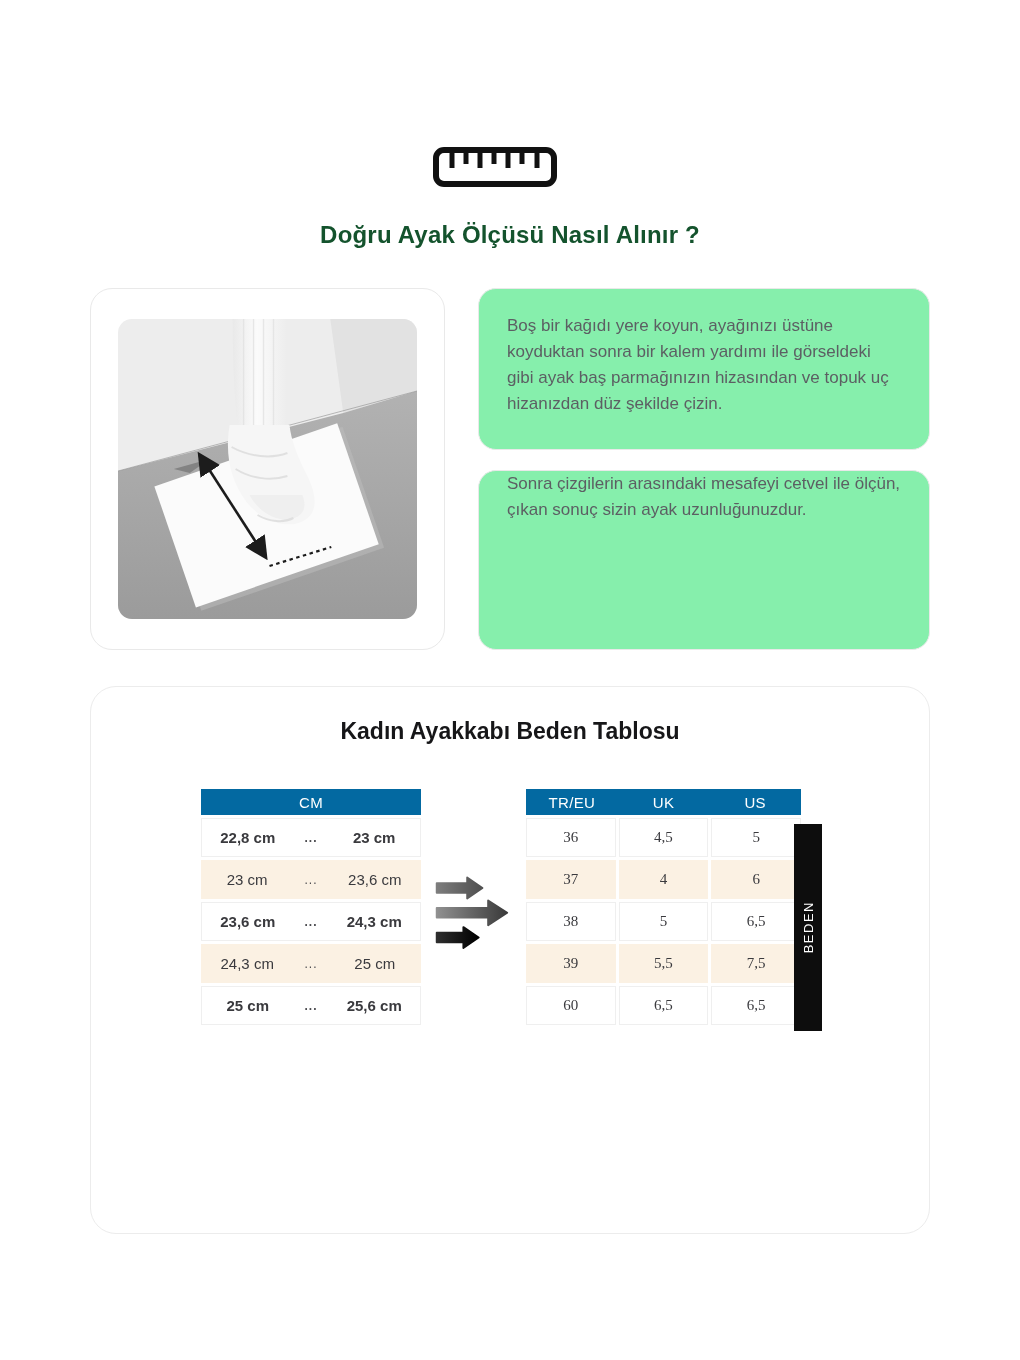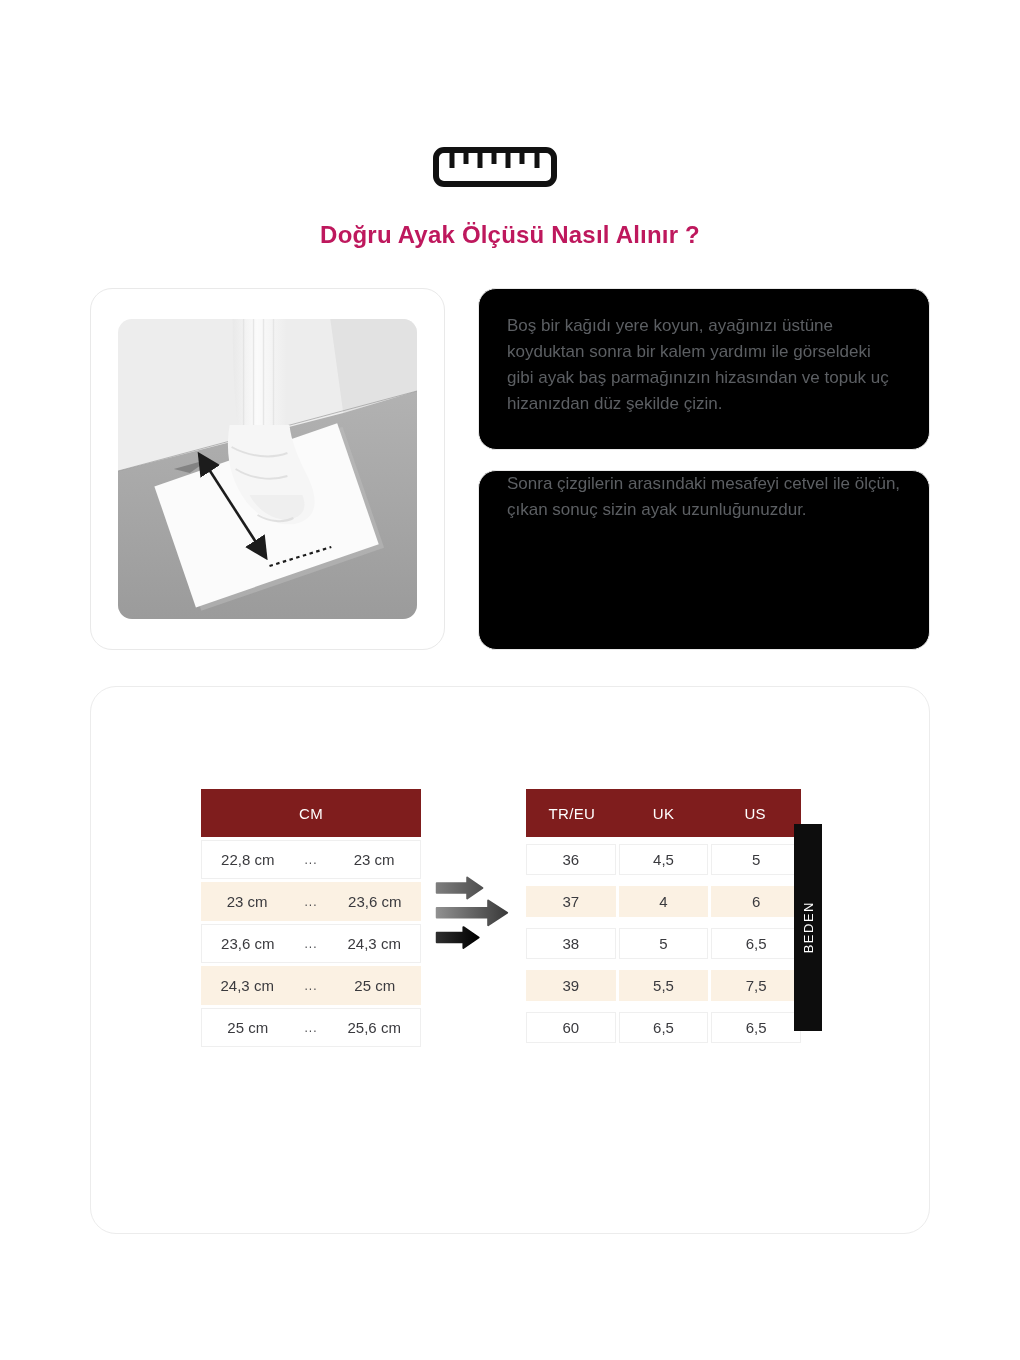--- a/index.html
+++ b/index.html
@@ -3,58 +3,58 @@
 <meta charset="utf-8">
 <style>
   * { margin:0; padding:0; box-sizing:border-box; }
   html,body { background:#ffffff; }
   body { font-family:"Liberation Sans", sans-serif; color:#1c1c1e; }
   .page { position:relative; width:1020px; height:1360px; background:#fff; overflow:hidden; }
 
   
   .ruler-wrap { position:absolute; left:433px; top:146px; width:124px; height:42px; }
   .page-title { position:absolute; left:0; top:221px; width:1020px; text-align:center;
-                font-size:24px; font-weight:bold; color:#be185d; letter-spacing:0.2px; }
+                font-size:24px; font-weight:bold; color:#14532d; letter-spacing:0.2px; }
 
   
   .measure-section { position:absolute; left:90px; top:288px; width:840px; height:362px;
                      display:flex; gap:33px; }
   .photo-card { width:355px; height:362px; border:1px solid #e9e9e9; border-radius:22px;
                 padding:30px 27px; background:#fff; flex:none; }
   .photo-frame { width:100%; height:100%; border-radius:14px; overflow:hidden; }
   .photo-frame svg { display:block; width:100%; height:100%; }
   .text-col { flex:1; display:flex; flex-direction:column; gap:20px; }
-  .info-box { border:1px solid #e9e9e9; border-radius:18px; background:#000000; }
+  .info-box { border:1px solid #e9e9e9; border-radius:18px; background:#86efac; }
   .info-box-1 { height:162px; padding:24px 28px 0 28px; }
   .info-box-2 { height:180px; display:flex; padding:0 28px; }
   .info-box p { font-size:17px; line-height:26px; color:#5c5f63; }
 
   
   .size-card { position:absolute; left:90px; top:686px; width:840px; height:548px;
                border:1px solid #ececec; border-radius:26px; background:#fff; }
   .size-title { position:absolute; left:0; top:31px; width:100%; text-align:center;
                 font-size:23px; font-weight:bold; color:#161618; }
 
   .cm-table { position:absolute; left:110px; top:102px; width:220px; }
   .size-table { position:absolute; left:435px; top:102px; width:275px; }
 
-  .thead { height:48px; background:#7f1d1d; color:#ffffff; display:grid; align-items:center;
+  .thead { height:26px; background:#0369a1; color:#ffffff; display:grid; align-items:center;
            text-align:center; font-size:15px; letter-spacing:0.3px; }
   .cm-table .thead { grid-template-columns:1fr; }
   .size-table .thead { grid-template-columns:1fr 1fr 1fr; }
 
   .trow { height:39px; margin-top:3px; display:grid; align-items:center; text-align:center;
           font-size:15px; color:#3a3a3e; }
   .cm-table .trow { grid-template-columns:42% 16% 42%; background:#fff; }
-  .cm-table .trow.plain { border:1px solid #efefef; }
+  .cm-table .trow.plain { border:1px solid #efefef;font-weight:bold; }
   .cm-table .trow.tint { background:#fbf1e3; border:none; }
   .dots { font-size:12px; color:#4a4a4e; letter-spacing:1px; }
 
   .size-table .trow { grid-template-columns:1fr 1fr 1fr; gap:3px; background:transparent; }
-  .size-table .trow .cell { height:31px; display:flex; align-items:center; justify-content:center; }
+  .size-table .trow .cell { height:39px; display:flex; align-items:center; justify-content:center;font-family:Liberation Serif, serif; }
   .size-table .trow.plain .cell { background:#fff; border:1px solid #efefef; }
   .size-table .trow.tint .cell { background:#fbf1e3; border:none; }
 
   .beden-bar { position:absolute; left:703px; top:137px; width:28px; height:207px;
                background:#0d0d0d; display:flex; align-items:center; justify-content:center; }
   .beden-bar span { writing-mode:vertical-rl; transform:rotate(180deg); color:#ffffff;
                     font-size:13px; letter-spacing:1.5px; }
 
   .arrows-wrap { position:absolute; left:341px; top:182px; width:78px; height:80px; }
   .arrows-wrap svg { display:block; width:100%; height:100%; }
@@ -141,20 +141,21 @@
       <div class="info-box info-box-1">
         <p>Boş bir kağıdı yere koyun, ayağınızı üstüne koyduktan sonra bir kalem yardımı ile görseldeki gibi ayak baş parmağınızın hizasından ve topuk uç hizanızdan düz şekilde çizin.</p>
       </div>
       <div class="info-box info-box-2">
         <p>Sonra çizgilerin arasındaki mesafeyi cetvel ile ölçün, çıkan sonuç sizin ayak uzunluğunuzdur.</p>
       </div>
     </div>
   </div>
 
   <div class="size-card">
+    <h2 class="size-title">Kadın Ayakkabı Beden Tablosu</h2>
 
     <div class="cm-table">
       <div class="thead">
         <span>CM</span>
       </div>
       <div class="trow plain">
         <span>22,8 cm</span>
         <span class="dots">...</span>
         <span>23 cm</span>
       </div>

